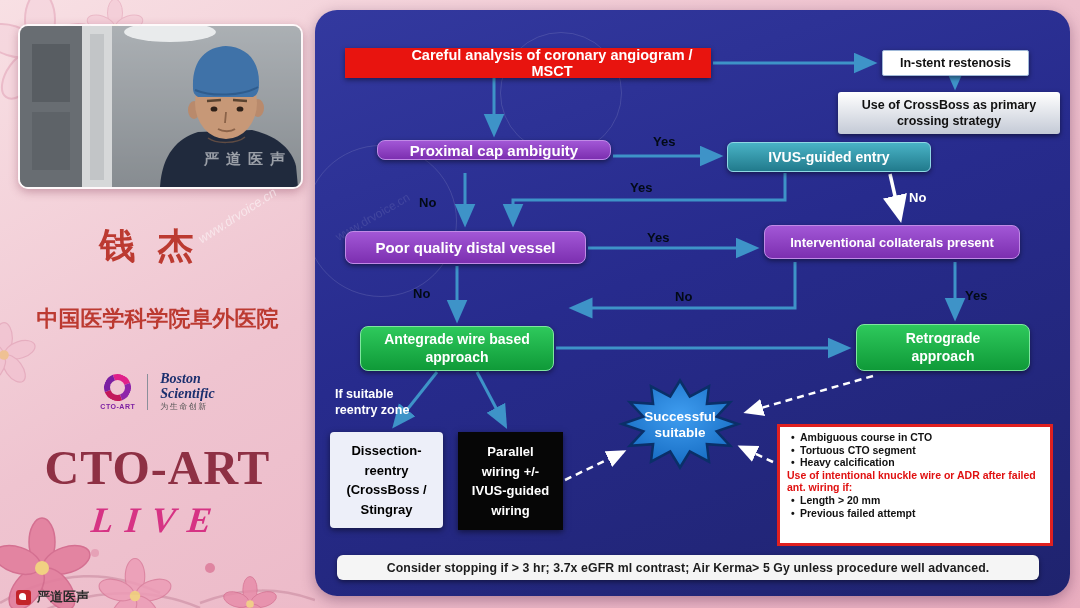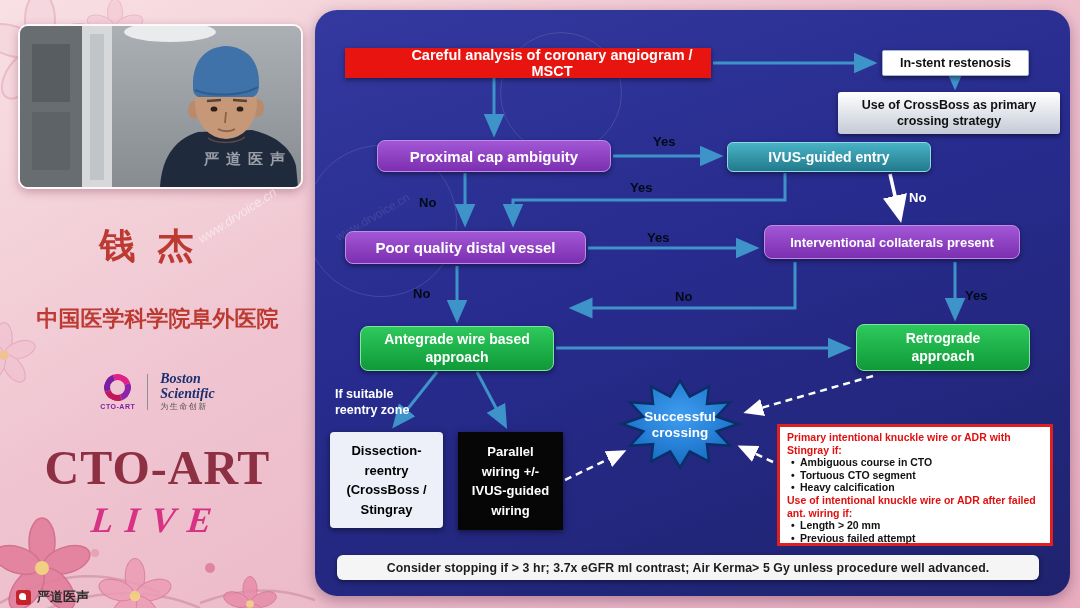--- a/index.html
+++ b/index.html
@@ -263,21 +263,21 @@
       <polygon points="423,414 401.7,421.4 415.2,435.8 391.9,434.2 394,451.7 374.8,441.5 365,457.5 355.2,441.5 336,451.7 338.1,434.2 314.8,435.8 328.3,421.4 307,414 328.3,406.6 314.8,392.2 338.1,393.8 336,376.3 355.2,386.5 365,370.5 374.8,386.5 394,376.3 391.9,393.8 415.2,392.2 401.7,406.6" fill="url(#starg)" stroke="#0a2f68" stroke-width="2.5"></polygon>
     </svg>
 
     <div class="node n-red" style="left:30px;top:38px;width:366px;height:30px">Careful analysis of coronary angiogram / MSCT</div>
 
     <div class="node n-white" style="left:567px;top:40px;width:147px;height:26px">In-stent restenosis</div>
 
     <div class="node n-gray prewrap" style="left:523px;top:82px;width:222px;height:42px">Use of CrossBoss as primary
 crossing strategy</div>
 
-    <div class="node n-purple" style="left:62px;top:130px;width:234px;height:32px">Proximal cap ambiguity</div>
+    <div class="node n-purple" style="left:62px;top:130px;width:234px;height:20px">Proximal cap ambiguity</div>
 
     <div class="node n-teal" style="left:412px;top:132px;width:204px;height:30px">IVUS-guided entry</div>
 
     <div class="node n-purple" style="left:30px;top:221px;width:241px;height:33px">Poor quality distal vessel</div>
 
     <div class="node n-purple" style="left:449px;top:215px;width:256px;height:34px;font-size:13px">Interventional collaterals present</div>
 
     <div class="node n-green prewrap" style="left:45px;top:316px;width:194px;height:45px">Antegrade wire based
 approach</div>
 
@@ -288,35 +288,34 @@
 reentry
 (CrossBoss /
 Stingray</div>
 
     <div class="node n-black prewrap" style="left:143px;top:422px;width:105px;height:98px">Parallel
 wiring +/-
 IVUS-guided
 wiring</div>
 
     <div class="star-label prewrap">Successful
-crossing</div>
+suitable</div>
 
     <span class="lbl" style="left:338px;top:124px">Yes</span>
     <span class="lbl" style="left:315px;top:170px">Yes</span>
     <span class="lbl" style="left:104px;top:185px">No</span>
     <span class="lbl lbl-white" style="left:594px;top:180px">No</span>
     <span class="lbl" style="left:332px;top:220px">Yes</span>
     <span class="lbl" style="left:98px;top:276px">No</span>
     <span class="lbl" style="left:360px;top:279px">No</span>
     <span class="lbl" style="left:650px;top:278px">Yes</span>
     <div class="reentry-note prewrap">If suitable
 reentry zone</div>
 
     <div class="criteria">
-      <div class="red-line">Primary intentional knuckle wire or ADR with Stingray if:</div>
       <div class="bullet">Ambiguous course in CTO</div>
       <div class="bullet">Tortuous CTO segment</div>
       <div class="bullet">Heavy calcification</div>
       <div class="red-line">Use of intentional knuckle wire or ADR after failed ant. wiring if:</div>
       <div class="bullet">Length &gt; 20 mm</div>
       <div class="bullet">Previous failed attempt</div>
     </div>
 
     <div class="flow-footer">Consider stopping if &gt; 3 hr; 3.7x eGFR ml contrast; Air Kerma&gt; 5 Gy unless procedure well advanced.</div>
   </div>

